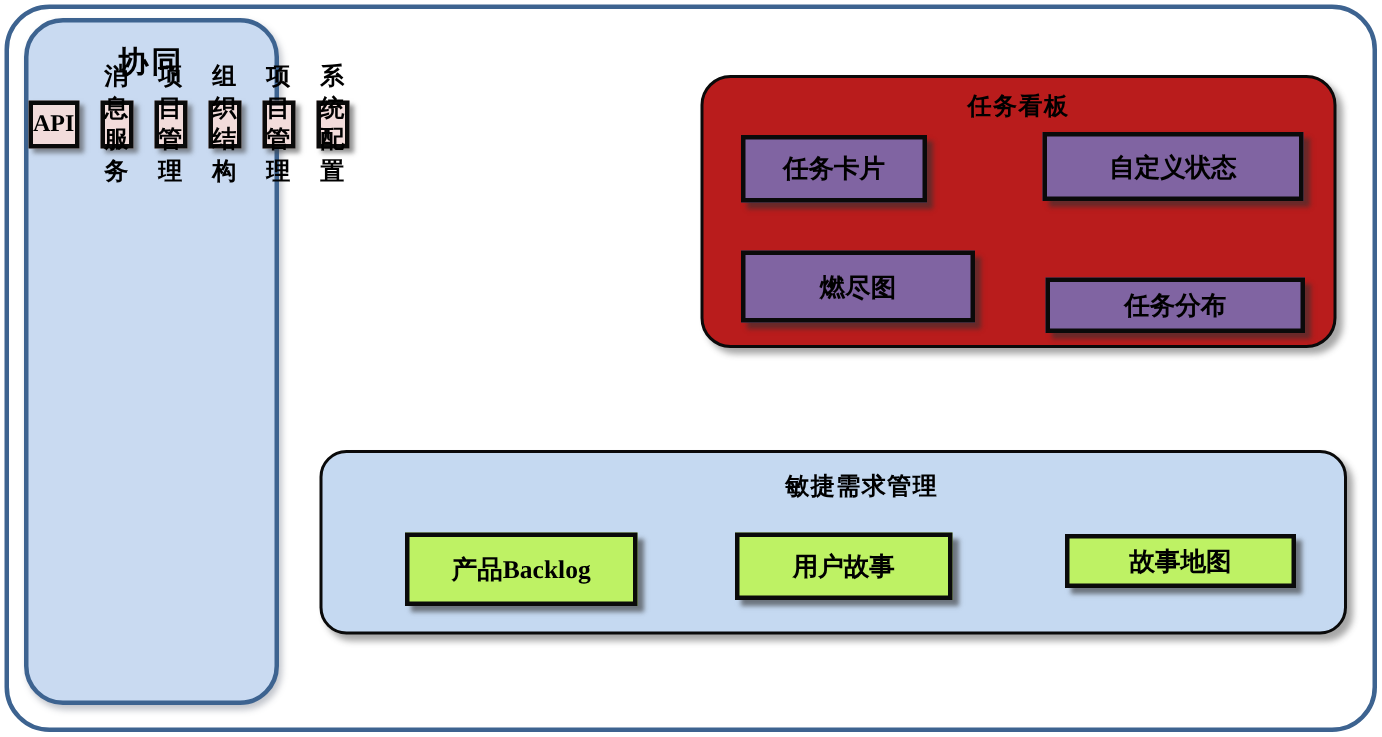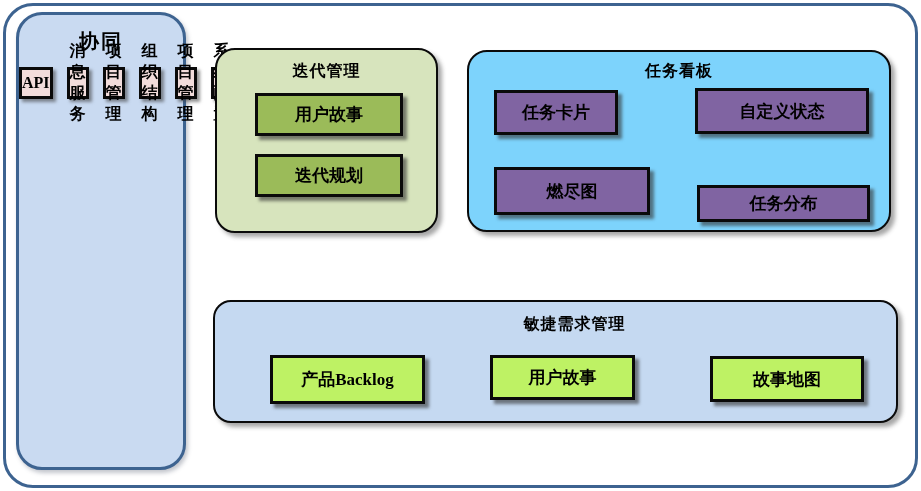--- a/index.html
+++ b/index.html
@@ -93,66 +93,61 @@
     background: #D7E4BD;
   }
   .panel-iteration .panel-title { margin-top: 11px; }
   .panel-iteration .box { background: #9BBB59; }
   .box-user-story   { left: 38px; top: 43px;  width: 148px; height: 43px; }
   .box-iter-plan    { left: 38px; top: 104px; width: 148px; height: 43px; }
   
   .panel-kanban {
     left: 467px; top: 50px;
     width: 424px; height: 182px;
-    background: #7dd3fc;
+    background: #b91c1c;
   }
   .panel-kanban .panel-title { margin-top: 9px; }
   .panel-kanban .box { background: #8064A2; }
   .box-task-card    { left: 25px;  top: 38px;  width: 124px; height: 45px; }
   .box-custom-state { left: 226px; top: 36px;  width: 174px; height: 46px; }
   .box-burndown     { left: 25px;  top: 115px; width: 156px; height: 48px; }
   .box-task-dist    { left: 228px; top: 133px; width: 173px; height: 37px; }
   
   .panel-agile {
     left: 213px; top: 300px;
     width: 685px; height: 123px;
     background: #C5D9F1;
     border-radius: 18px;
     padding-left: 38px;
   }
   .panel-agile .panel-title { margin-top: 12px; }
   .panel-agile .box { background: #bef264; }
   .box-backlog   { left: 55px;  top: 53px; width: 155px; height: 49px; }
   .box-roadmap   { left: 275px; top: 53px; width: 145px; height: 45px; }
-  .box-storymap  { left: 495px; top: 54px; width: 154px; height: 46px; }
+  .box-storymap  { left: 495px; top: 54px; width: 154px; height: 36px; }
 </style>
 </head>
 <body>
 
 <div class="canvas">
 
   <div class="outer-frame"></div>
 
   <div class="sidebar">
     <div class="sidebar-title">协同</div>
     <div class="sidebar-items">
       <div class="pill">API</div>
       <div class="pill">消息服务</div>
       <div class="pill">项目管理</div>
       <div class="pill">组织结构</div>
       <div class="pill">项目管理</div>
       <div class="pill">系统配置</div>
     </div>
   </div>
 
-  <div class="panel panel-iteration">
-    <div class="panel-title">迭代管理</div>
-    <div class="box box-user-story">用户故事</div>
-    <div class="box box-iter-plan">迭代规划</div>
-  </div>
 
   <div class="panel panel-kanban">
     <div class="panel-title">任务看板</div>
     <div class="box box-task-card">任务卡片</div>
     <div class="box box-custom-state">自定义状态</div>
     <div class="box box-burndown">燃尽图</div>
     <div class="box box-task-dist">任务分布</div>
   </div>
 
   <div class="panel panel-agile">

